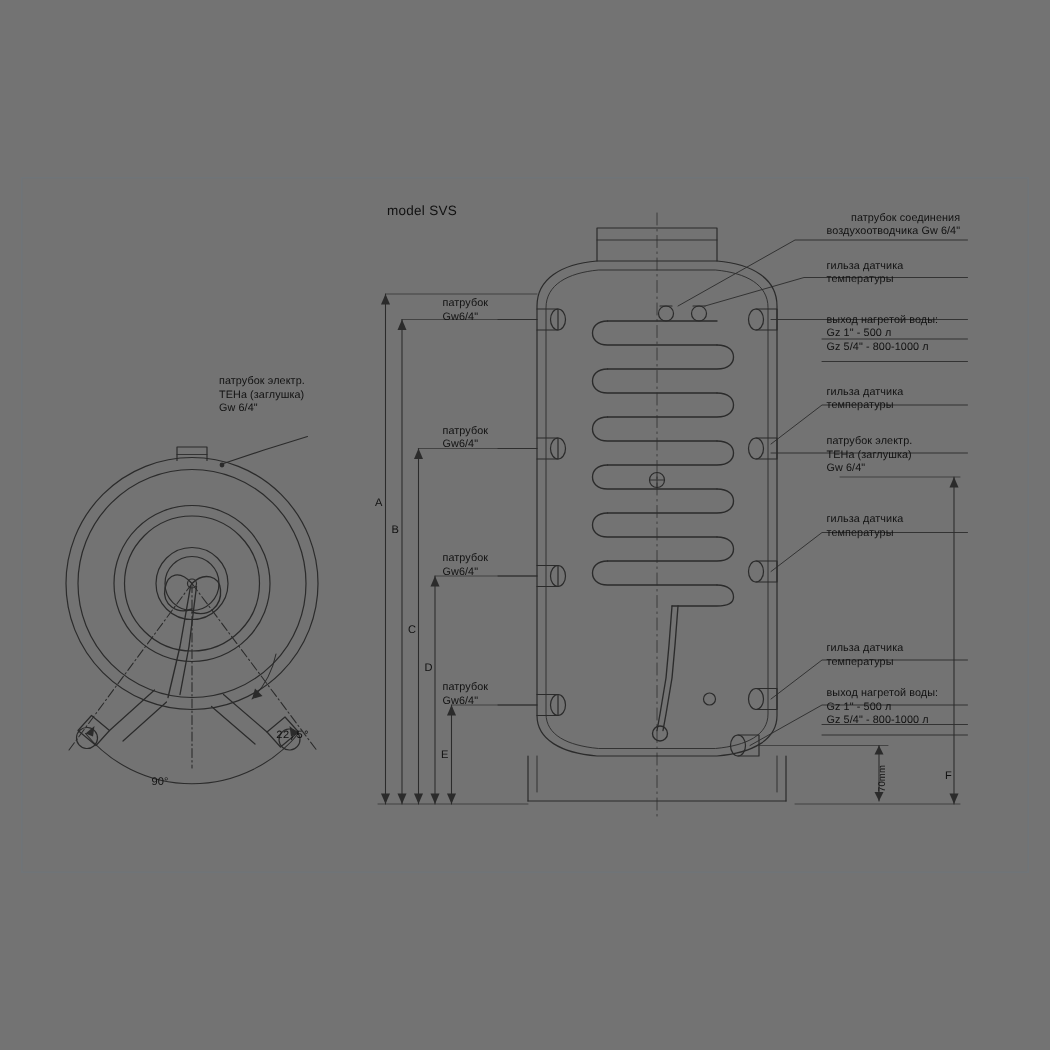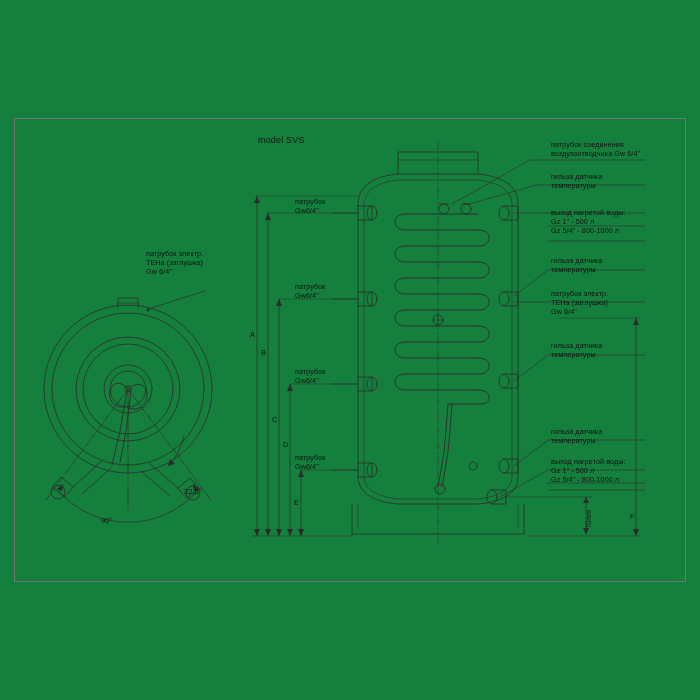--- a/index.html
+++ b/index.html
@@ -11,21 +11,21 @@
     width: 700px;
     height: 700px;
     font-family: "Liberation Sans", sans-serif;
     color: #1a1a1a;
     overflow: hidden;
   }
   #sheet {
     position: relative;
     width: 700px;
     height: 700px;
-    background: #15803d;
+    background: #737373;
   }
   .frame {
     position: absolute;
     left: 14px;
     top: 118px;
     width: 672px;
     height: 464px;
     border: 1px solid #6f7478;
     box-sizing: border-box;
   }
@@ -272,39 +272,39 @@
     </g>
   </svg>
 
   <div class="lbl title" style="left:258px; top:136px;">model SVS</div>
 
   <div class="lbl" style="left:146px; top:249px;">патрубок электр.
 ТЕНа (заглушка)
 Gw 6/4"</div>
 
   <div class="lbl dim b" style="left:101px; top:516px;">90°</div>
-  <div class="lbl dim" style="left:184px; top:487px;">22,5°</div>
+  <div class="lbl dim" style="left:184px; top:487px;font-family:Liberation Mono, monospace;">22,5°</div>
 
   <div class="lbl dim" style="left:250px; top:330px;">A</div>
   <div class="lbl dim" style="left:261px; top:348px;">B</div>
   <div class="lbl dim" style="left:272px; top:415px;">C</div>
   <div class="lbl dim" style="left:283px; top:440px;">D</div>
   <div class="lbl dim" style="left:294px; top:498px;">E</div>
   <div class="lbl dim" style="left:630px; top:512px;">F</div>
 
   <div class="lbl b" style="left:295px; top:197px;">патрубок
 Gw6/4"</div>
   <div class="lbl b" style="left:295px; top:282px;">патрубок
 Gw6/4"</div>
   <div class="lbl b" style="left:295px; top:367px;">патрубок
 Gw6/4"</div>
   <div class="lbl b" style="left:295px; top:453px;">патрубок
 Gw6/4"</div>
 
-  <div class="lbl" style="left:551px; top:140px;">патрубок соединения
+  <div class="lbl" style="left:551px; top:140px;text-align:right;">патрубок соединения
 воздухоотводчика Gw 6/4"</div>
   <div class="lbl" style="left:551px; top:172px;">гильза датчика
 температуры</div>
   <div class="lbl" style="left:551px; top:208px;">выход нагретой воды:
 Gz 1" - 500 л
 Gz 5/4" - 800-1000 л</div>
   <div class="lbl" style="left:551px; top:256px;">гильза датчика
 температуры</div>
   <div class="lbl" style="left:551px; top:289px;">патрубок электр.
 ТЕНа (заглушка)

